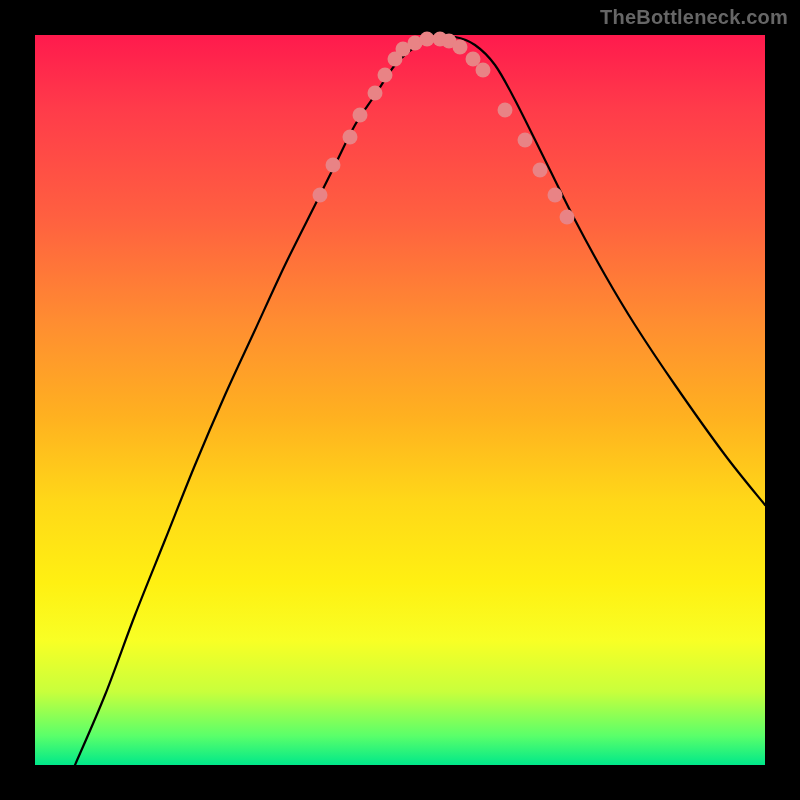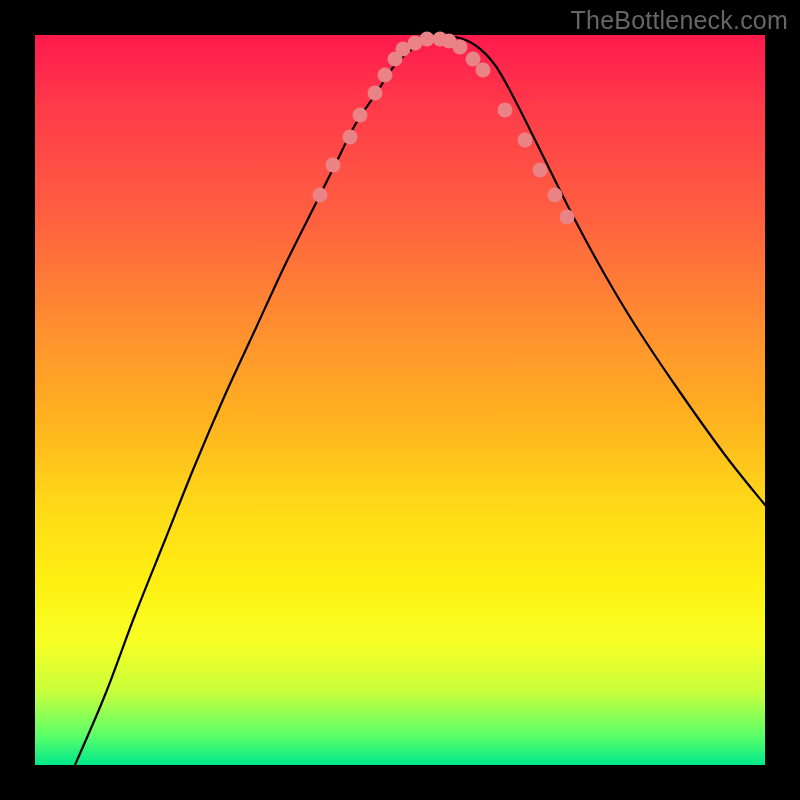--- a/index.html
+++ b/index.html
@@ -39,23 +39,23 @@
       #c8ff3c 90%,
       #5aff6a 96%,
       #00e88a 100%
     );
   }
   .watermark {
     position: absolute;
     top: 6px;
     right: 12px;
     color: #666;
-    font-size: 25px;
+    font-size: 20px;
     letter-spacing: 0.2px;
-    font-weight: 400;
+    font-weight: 700;
     user-select: none;
   }
   svg.curve {
     position: absolute;
     top: 0;
     left: 0;
     width: 730px;
     height: 730px;
     overflow: visible;
   }

